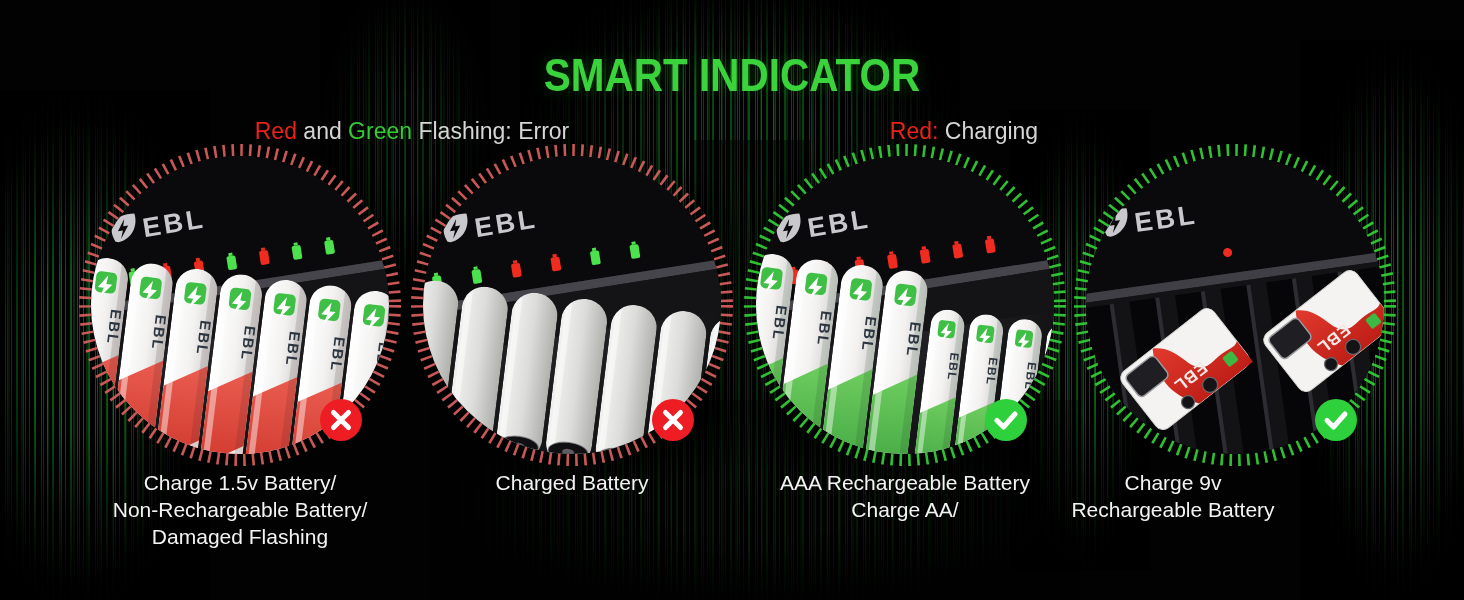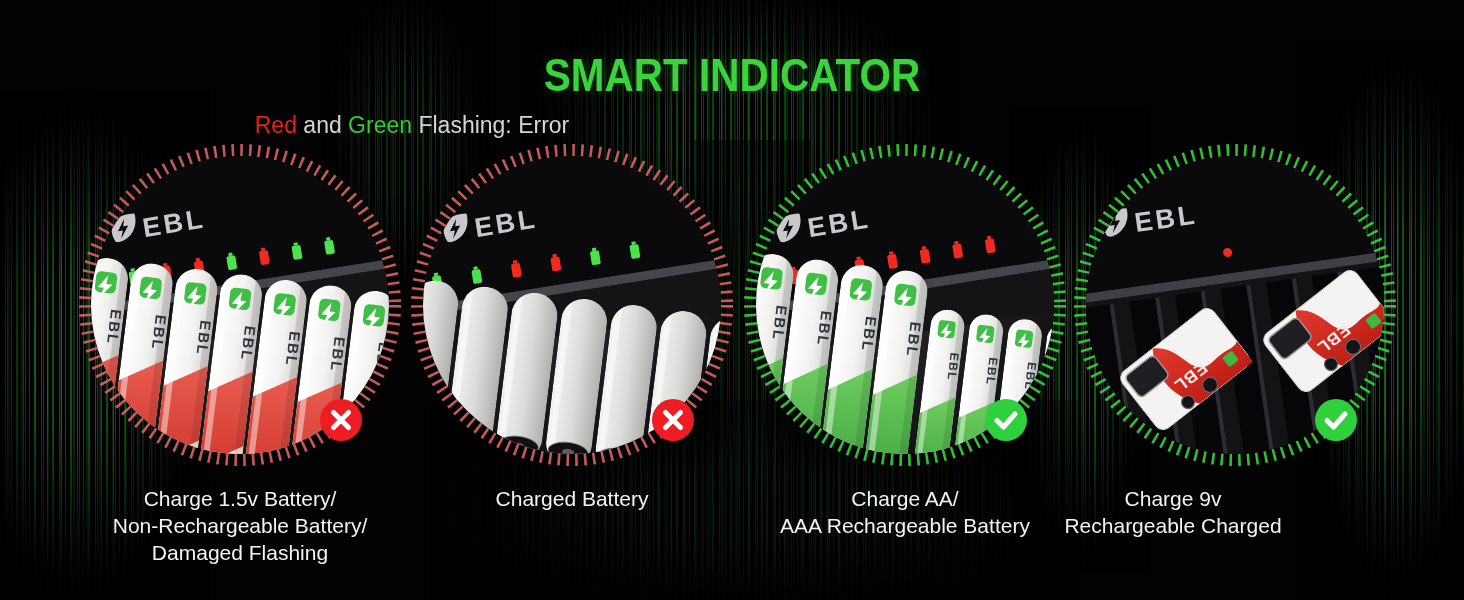--- a/index.html
+++ b/index.html
@@ -12,53 +12,54 @@
       radial-gradient(ellipse closest-side, rgba(0,0,0,0) 0%, rgba(0,0,0,0) 32%, rgba(0,0,0,.55) 62%, rgba(0,0,0,.93) 88%, #000 100%),
       repeating-linear-gradient(90deg, rgba(0,0,0,0) 0 1px, rgba(46,224,66,.38) 1px 2px, rgba(0,0,0,0) 2px 6px),
       repeating-linear-gradient(90deg, rgba(0,0,0,0) 0 3px, rgba(20,150,34,.55) 3px 4px, rgba(0,0,0,0) 4px 9px),
       repeating-linear-gradient(90deg, rgba(0,0,0,0) 0 6px, rgba(64,255,96,.16) 6px 8px, rgba(0,0,0,0) 8px 13px);
   }
 
   .title{position:absolute;top:48px;left:50%;transform:translateX(-50%) scaleX(.88);
          transform-origin:center;font-size:46px;font-weight:800;letter-spacing:0px;
          color:#3bd33b;white-space:nowrap;text-shadow:0 0 16px rgba(40,200,40,.25);}
 
-  .legend{position:absolute;top:112px;font-size:23px;color:#d6d6d6;white-space:nowrap;
+  .legend{position:absolute;top:118px;font-size:23px;color:#d6d6d6;white-space:nowrap;
           transform:translateX(-50%);text-align:center;}
   .legend .red{color:#e8231a;}
   .legend .green{color:#35cb35;}
 
   .unit{position:absolute;top:155px;width:300px;height:300px;}
   .ring{position:absolute;left:-14px;top:-14px;width:328px;height:328px;}
   .photo{position:absolute;left:0;top:0;width:300px;height:300px;display:block;}
   .photo text{font-family:"Liberation Sans",sans-serif;}
   .badge{position:absolute;left:230px;top:244px;width:42px;height:42px;}
   .badge svg{display:block;width:42px;height:42px;}
 
   .caption{position:absolute;top:469px;width:340px;text-align:center;
-           font-size:21px;line-height:27px;color:#f3f3f3;margin-top:16px;}
+           font-size:21px;line-height:27px;color:#f3f3f3;}
 </style>
 </head>
 <body>
 
 <div class="stage">
 
   <div>
     <div class="streak" style="left:-50px;top:90px;width:260px;height:520px;opacity:.95"></div>
     <div class="streak" style="left:520px;top:-30px;width:440px;height:320px;opacity:.8"></div>
     <div class="streak" style="left:320px;top:-20px;width:170px;height:330px;opacity:.5"></div>
     <div class="streak" style="left:690px;top:140px;width:120px;height:400px;opacity:.45"></div>
     <div class="streak" style="left:1010px;top:110px;width:140px;height:460px;opacity:.85"></div>
     <div class="streak" style="left:1300px;top:40px;width:190px;height:560px;opacity:.95"></div>
     <div class="streak" style="left:430px;top:400px;width:650px;height:210px;opacity:.3"></div>
   </div>
 
   <div class="title">SMART INDICATOR</div>
 
   <div class="legend" style="left:412px"><span class="red">Red</span><span> and </span><span class="green">Green</span><span> Flashing: Error</span></div>
+  <div class="legend" style="left:964px"><span class="red">Red:</span><span> Charging</span></div>
 
   <div class="unit" style="left:90px">
     <svg class="ring" viewBox="0 0 328 328">
       <circle cx="164" cy="164" r="155" fill="none" stroke-width="12" stroke-dasharray="2.6 6.2" opacity=".9" stroke="#dd6260"></circle>
     </svg>
     <svg class="photo" viewBox="0 0 300 300">
       <defs>
         <clipPath id="c1clip">
             <circle cx="150" cy="150" r="149"></circle>
           </clipPath>
@@ -365,22 +366,22 @@
       </g>
     </svg>
     <div class="badge">
       <svg viewBox="0 0 42 42">
         <circle cx="21" cy="21" r="21" fill="#2ed13c"></circle>
         <path d="M12 21.5 L18.5 28 L30 15" stroke="#ffffff" stroke-width="5" stroke-linecap="round" stroke-linejoin="round" fill="none"></path>
       </svg>
     </div>
   </div>
   <div class="caption" style="left:735px">
+    <div>AAA Rechargeable Battery</div>
     <div>Charge AA/</div>
-    <div>AAA Rechargeable Battery</div>
   </div>
 
   <div class="unit" style="left:1085px">
     <svg class="ring" viewBox="0 0 328 328">
       <circle cx="164" cy="164" r="155" fill="none" stroke-width="12" stroke-dasharray="2.6 6.2" opacity=".9" stroke="#35d338"></circle>
     </svg>
     <svg class="photo" viewBox="0 0 300 300">
       <defs>
         <clipPath id="c4clip">
             <circle cx="150" cy="150" r="149"></circle>
@@ -464,16 +465,16 @@
     </svg>
     <div class="badge">
       <svg viewBox="0 0 42 42">
         <circle cx="21" cy="21" r="21" fill="#2ed13c"></circle>
         <path d="M12 21.5 L18.5 28 L30 15" stroke="#ffffff" stroke-width="5" stroke-linecap="round" stroke-linejoin="round" fill="none"></path>
       </svg>
     </div>
   </div>
   <div class="caption" style="left:1003px">
     <div>Charge 9v</div>
-    <div>Rechargeable Charged</div>
+    <div>Rechargeable Battery</div>
   </div>
 
 </div>
 
 </body></html>

